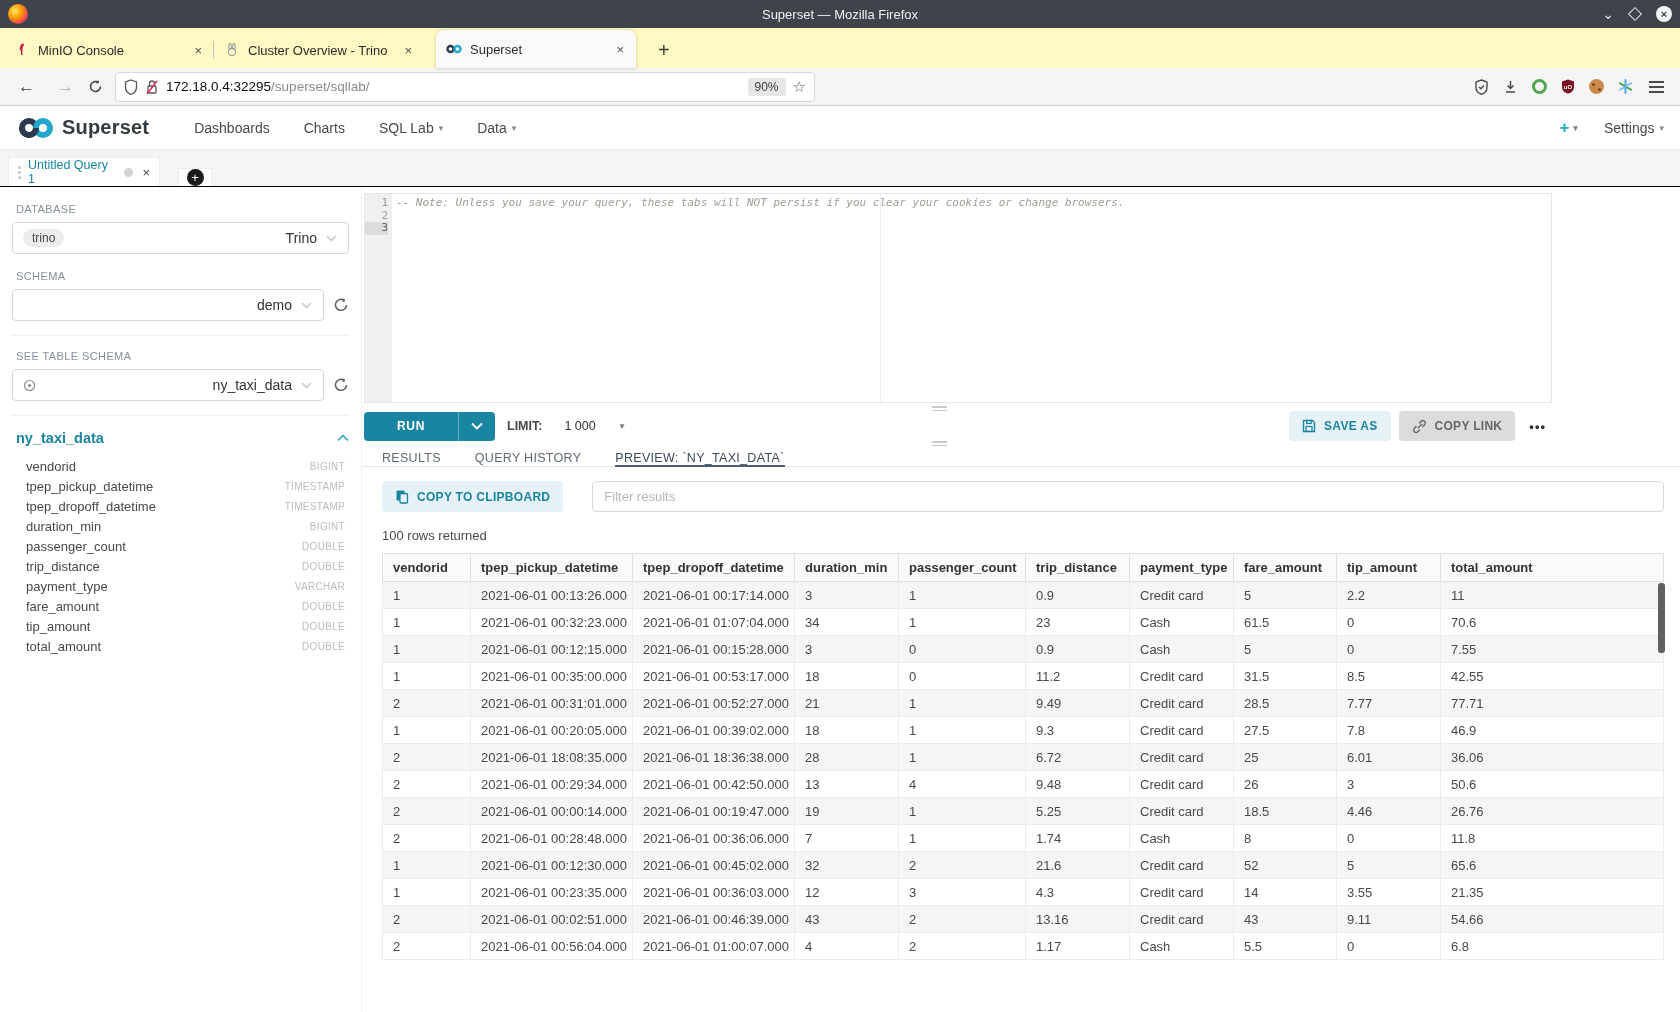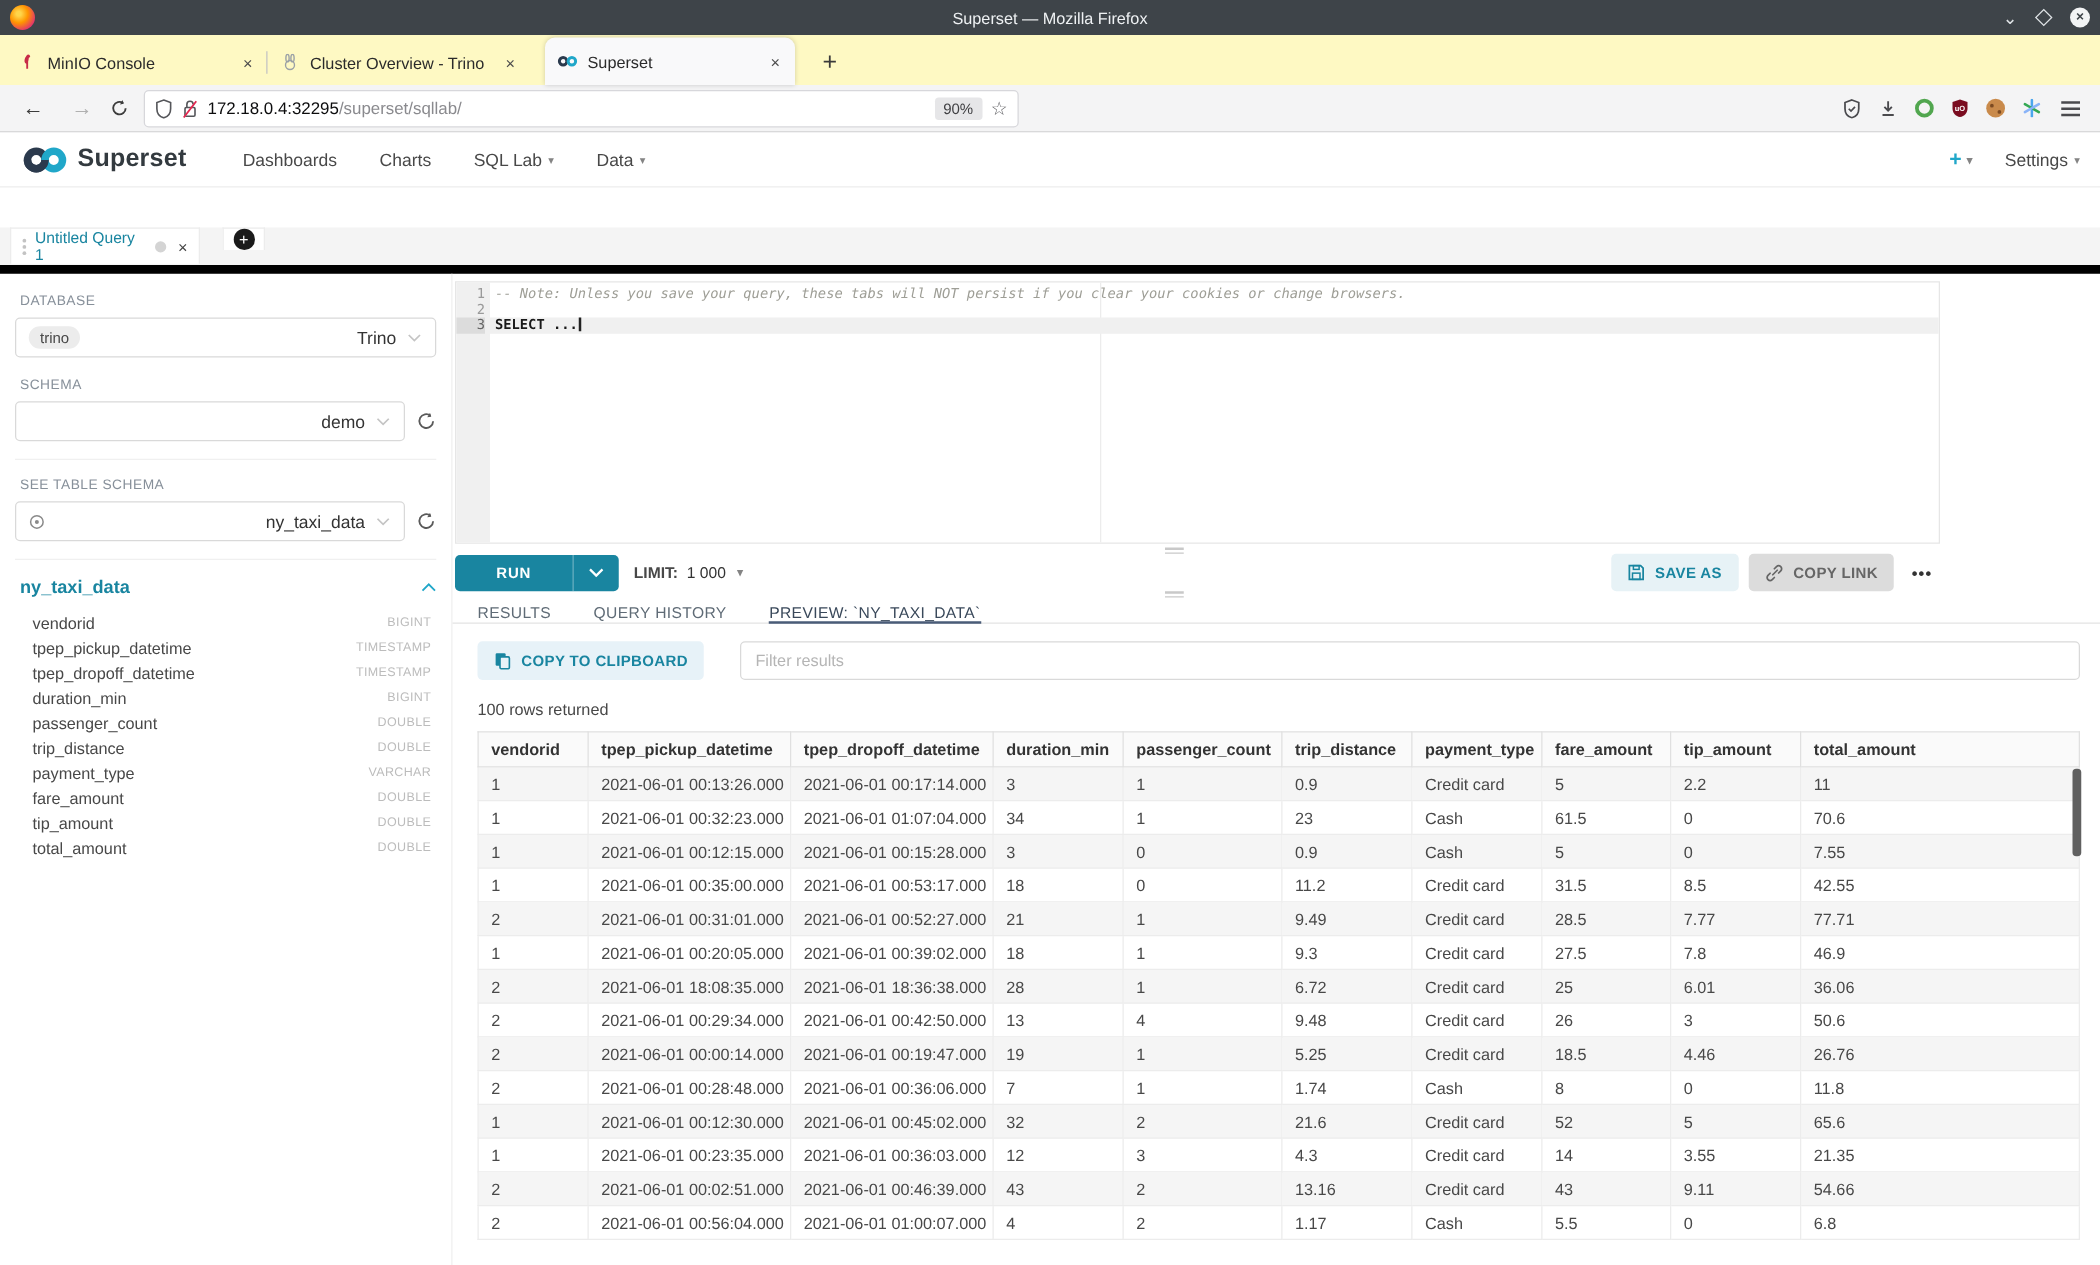--- a/index.html
+++ b/index.html
@@ -49,21 +49,21 @@
   
   .ss-navbar { height:44px; background:#fff; border-bottom:1px solid #ededed; display:flex; align-items:center; padding:0 16px; }
   .ss-brand { display:flex; align-items:center; gap:6px; margin-right:28px; }
   .ss-brand-name { font-size:20px; font-weight:bold; color:#333a3f; letter-spacing:.2px; }
   .ss-nav-item { font-size:14px; color:#484848; padding:0 17px; display:flex; align-items:center; gap:5px; }
   .caret { font-size:9px; color:#848484; }
   .ss-nav-right { margin-left:auto; display:flex; align-items:center; gap:26px; }
   .plus-btn { color:#20a7c9; font-size:17px; font-weight:bold; display:flex; align-items:center; gap:4px; }
 
   
-  .qtabs { height:37px; background:#f4f4f4; display:flex; align-items:flex-start; border-bottom:7px solid #000000;margin-top:32px; }
+  .qtabs { height:37px; background:#f4f4f4; display:flex; align-items:flex-end; border-bottom:1px solid #000000; }
   .qtab { background:#fff; width:152px; margin-left:8px; display:flex; align-items:center; gap:7px; padding:0 9px; border:1px solid #ececec; border-bottom:none; }
   .drag-dots { display:flex; flex-direction:column; gap:2px; }
   .drag-dots i { width:3px; height:3px; border-radius:50%; background:#c3c3c3; }
   .qtab-label { font-size:12.5px; color:#1985a0; }
   .unsaved-dot { width:9px; height:9px; border-radius:50%; background:#d4d4d4; }
   .qtab-close { color:#454545; font-size:13px; margin-left:2px; }
   .qtab-add { background:#fff; width:34px; margin-left:18px; display:flex; align-items:center; justify-content:center; border:1px solid #ececec; border-bottom:none; }
   .add-circle { width:17px; height:17px; border-radius:50%; background:#1b1b1b; color:#fff; font-size:13px; display:flex; align-items:center; justify-content:center; }
 
   
@@ -99,21 +99,21 @@
   .cursor { display:inline-block; width:1.5px; height:11px; background:#222; vertical-align:middle; margin-left:1px; }
   .drag-handle { position:absolute; left:570px; display:flex; flex-direction:column; gap:2px; }
   .drag-handle i { width:15px; height:1.5px; background:#c9c9c9; display:block; }
   .dh1 { top:219px; } .dh2 { top:254px; }
 
   
   .run-row { margin:8px 128px 0 2px; display:flex; align-items:center; }
   .run-btn { height:29px; width:131px; background:#1985a0; border-radius:4px; display:flex; color:#fff; overflow:hidden; }
   .run-main { flex:1; display:flex; align-items:center; justify-content:center; font-size:12px; font-weight:bold; letter-spacing:.6px; border-right:1px solid rgba(255,255,255,.35); }
   .run-caret { width:36px; display:flex; align-items:center; justify-content:center; }
-  .limit { display:flex; align-items:center; gap:7px; margin-left:12px; font-size:12.5px; font-weight:bold; color:#484848; }
+  .limit { display:flex; align-items:center; gap:22px; margin-left:12px; font-size:12.5px; font-weight:bold; color:#484848; }
   .limit .caret { margin-left:2px; }
   .run-right { margin-left:auto; display:flex; align-items:center; gap:8px; }
   .btn-saveas { height:30px; background:#e7f2f6; border-radius:4px; display:flex; align-items:center; gap:8px; padding:0 13px;
     color:#1985a0; font-size:12px; font-weight:bold; letter-spacing:.3px; }
   .btn-copylink { height:30px; background:#dcdcdc; border-radius:4px; display:flex; align-items:center; gap:8px; padding:0 13px;
     color:#666; font-size:12px; font-weight:bold; letter-spacing:.3px; }
   .btn-more { color:#333; font-size:13px; font-weight:bold; letter-spacing:1px; padding:0 6px; }
 
   
   .south { margin-top:10px; }
@@ -443,21 +443,20 @@
       <div class="editor">
         <div class="gutter">
           <div class="ln">1</div>
           <div class="ln">2</div>
           <div class="ln active">3</div>
         </div>
         <div class="code">
           <span class="print-margin"></span>
           <div class="code-line"><span class="tok-comment">-- Note: Unless you save your query, these tabs will NOT persist if you clear your cookies or change browsers.</span></div>
           <div class="code-line">&nbsp;</div>
-          <div class="code-line active"><span class="tok-keyword">SELECT ...</span><span class="cursor"></span></div>
         </div>
       </div>
 
       <span class="drag-handle dh1">
           <i></i>
           <i></i>
         </span>
 
       <div class="run-row">
         <div class="run-btn">

